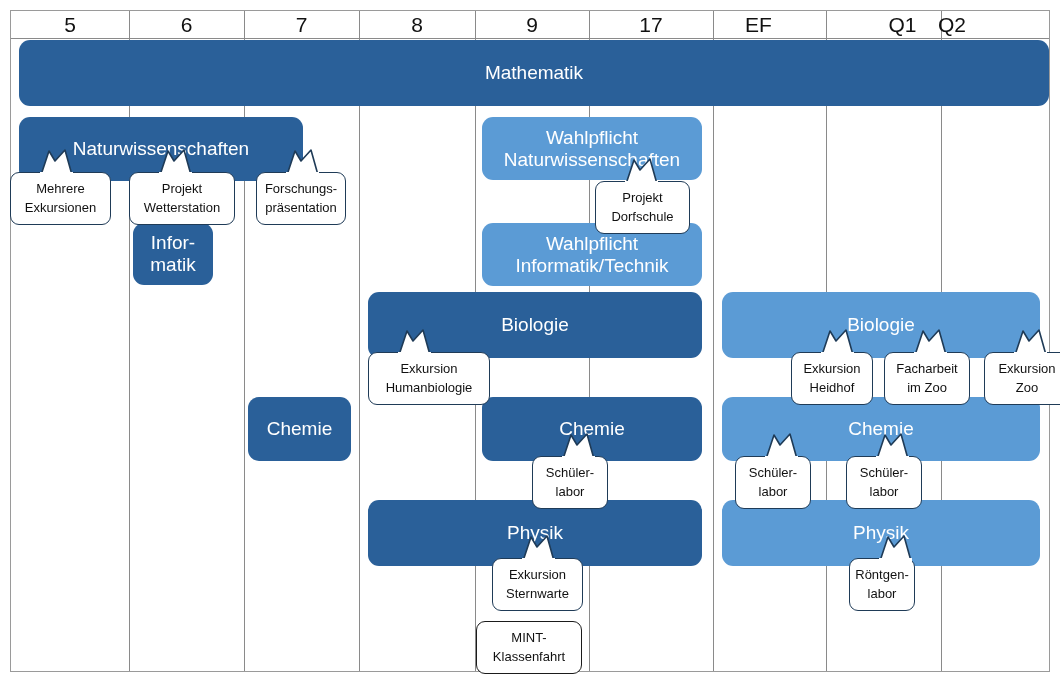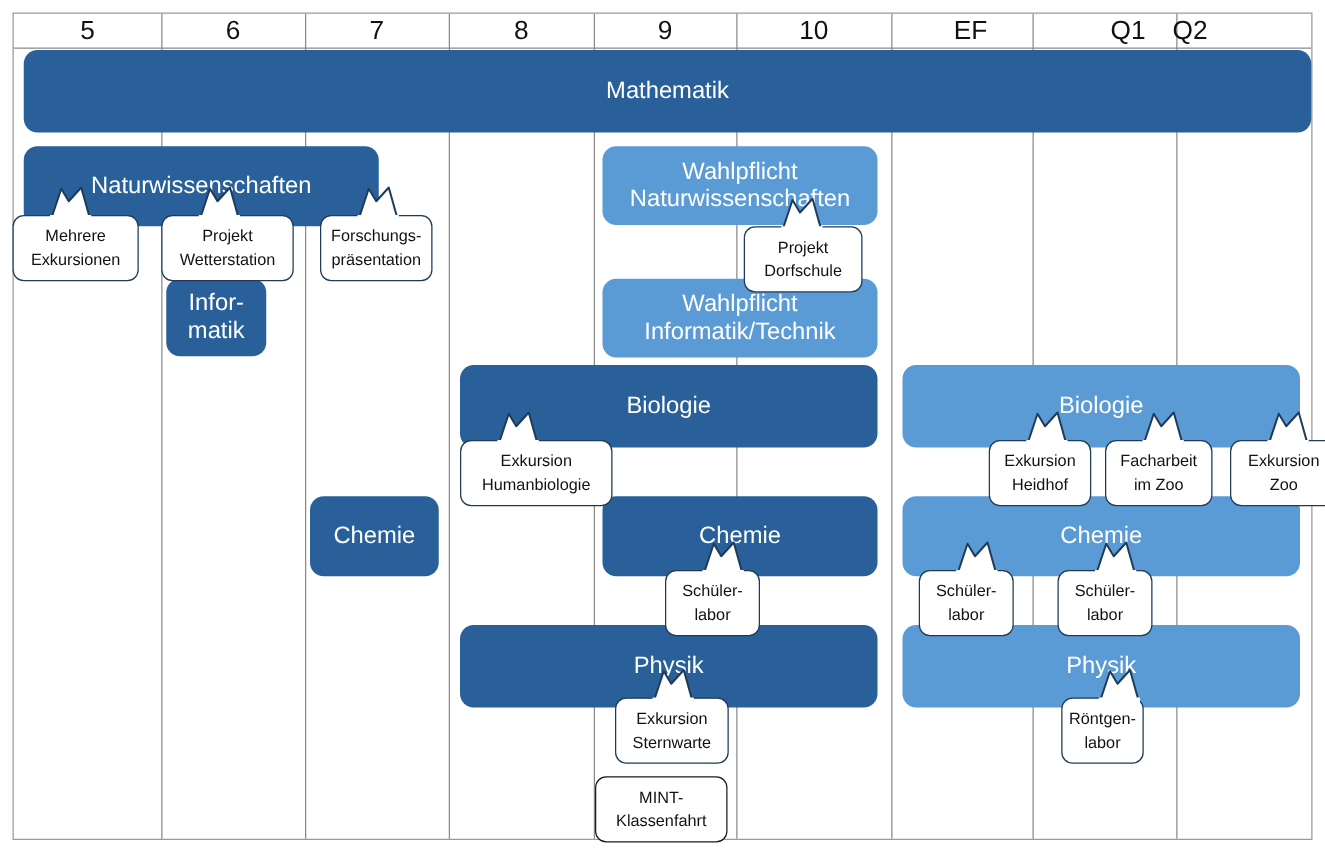--- a/index.html
+++ b/index.html
@@ -49,22 +49,22 @@
         <div class="vline" style="left: 702px;"></div>
         <div class="vline" style="left: 815px;"></div>
         <div class="vline" style="left: 930px;"></div>
       </div>
     <div id="headers">
         <div class="hdr" style="left: 0px; width: 118px;">5</div>
         <div class="hdr" style="left: 118px; width: 115px;">6</div>
         <div class="hdr" style="left: 233px; width: 115px;">7</div>
         <div class="hdr" style="left: 348px; width: 116px;">8</div>
         <div class="hdr" style="left: 464px; width: 114px;">9</div>
-        <div class="hdr" style="left: 578px; width: 124px;">10</div>
-        <div class="hdr" style="left: 709px; width: 113px;">EF</div>
+        <div class="hdr" style="left: 578px; width: 124px;">17</div>
+        <div class="hdr" style="left: 691px; width: 113px;">EF</div>
         <div class="hdr" style="left: 834px; width: 115px;">Q1</div>
         <div class="hdr" style="left: 886px; width: 110px;">Q2</div>
       </div>
   </div>
 
   <div id="bars-layer">
       <div class="bar dark" style="left: 19px; top: 40px; width: 1030px; height: 66px; font-size: 19px; background: rgb(42, 96, 153); text-align: center;">
         <span>Mathematik</span>
       </div>
       <div class="bar dark" style="left: 19px; top: 117px; width: 284px; height: 64px; font-size: 19px; background: rgb(42, 96, 153);">

